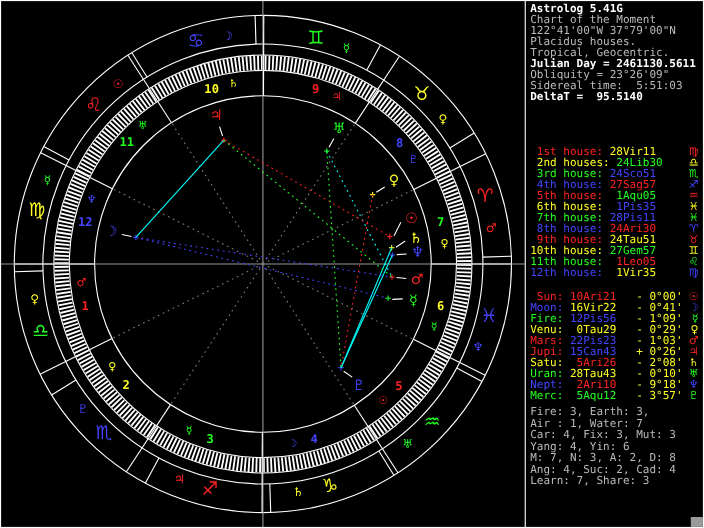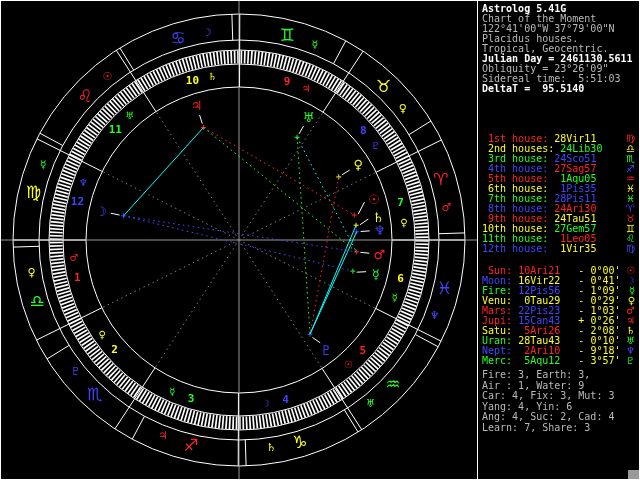--- a/index.html
+++ b/index.html
@@ -203,20 +203,21 @@
         <div class="r"><span style="color:#ffff22">Venu:</span><span style="color:#ffff22">  0Tau29</span><span style="color:#ffff22">   - 0°29'</span><span class="sg" style="color:#ffff22">♀</span></div>
         <div class="r"><span style="color:#ff2222">Mars:</span><span style="color:#4444ff"> 22Pis23</span><span style="color:#ffff22">   - 1°03'</span><span class="sg" style="color:#ff2222">♂</span></div>
         <div class="r"><span style="color:#ff2222">Jupi:</span><span style="color:#4444ff"> 15Can43</span><span style="color:#ffff22">   + 0°26'</span><span class="sg" style="color:#ff2222">♃</span></div>
         <div class="r"><span style="color:#ffff22">Satu:</span><span style="color:#ff2222">  5Ari26</span><span style="color:#ffff22">   - 2°08'</span><span class="sg" style="color:#ffff22">♄</span></div>
         <div class="r"><span style="color:#22ff22">Uran:</span><span style="color:#ffff22"> 28Tau43</span><span style="color:#ffff22">   - 0°10'</span><span class="sg" style="color:#22ff22">♅</span></div>
         <div class="r"><span style="color:#4444ff">Nept:</span><span style="color:#ff2222">  2Ari10</span><span style="color:#ffff22">   - 9°18'</span><span class="sg" style="color:#4444ff">♆</span></div>
         <div class="r"><span style="color:#22ff22">Merc:</span><span style="color:#22ff22">  5Aqu12</span><span style="color:#ffff22">   - 3°57'</span><span class="sg" style="color:#22ff22">♇</span></div>
       </div>
     <div class="blk" id="summ" style="top:370px;">
         <div class="ln dim" style="height: 10.5px;">Fire: 3, Earth: 3,</div>
-        <div class="ln dim" style="height: 10.5px;">Air : 1, Water: 9</div>
+        <div class="ln dim" style="height: 10.5px;">Air : 1, Water: 7</div>
         <div class="ln dim" style="height: 10.5px;">Car: 4, Fix: 3, Mut: 3</div>
         <div class="ln dim" style="height: 10.5px;">Yang: 4, Yin: 6</div>
+        <div class="ln dim" style="height: 10.5px;">M: 7, N: 3, A: 2, D: 8</div>
         <div class="ln dim" style="height: 10.5px;">Ang: 4, Suc: 2, Cad: 4</div>
         <div class="ln dim" style="height: 10.5px;">Learn: 7, Share: 3</div>
       </div>
   </div>
 </div>
 
 </body></html>

